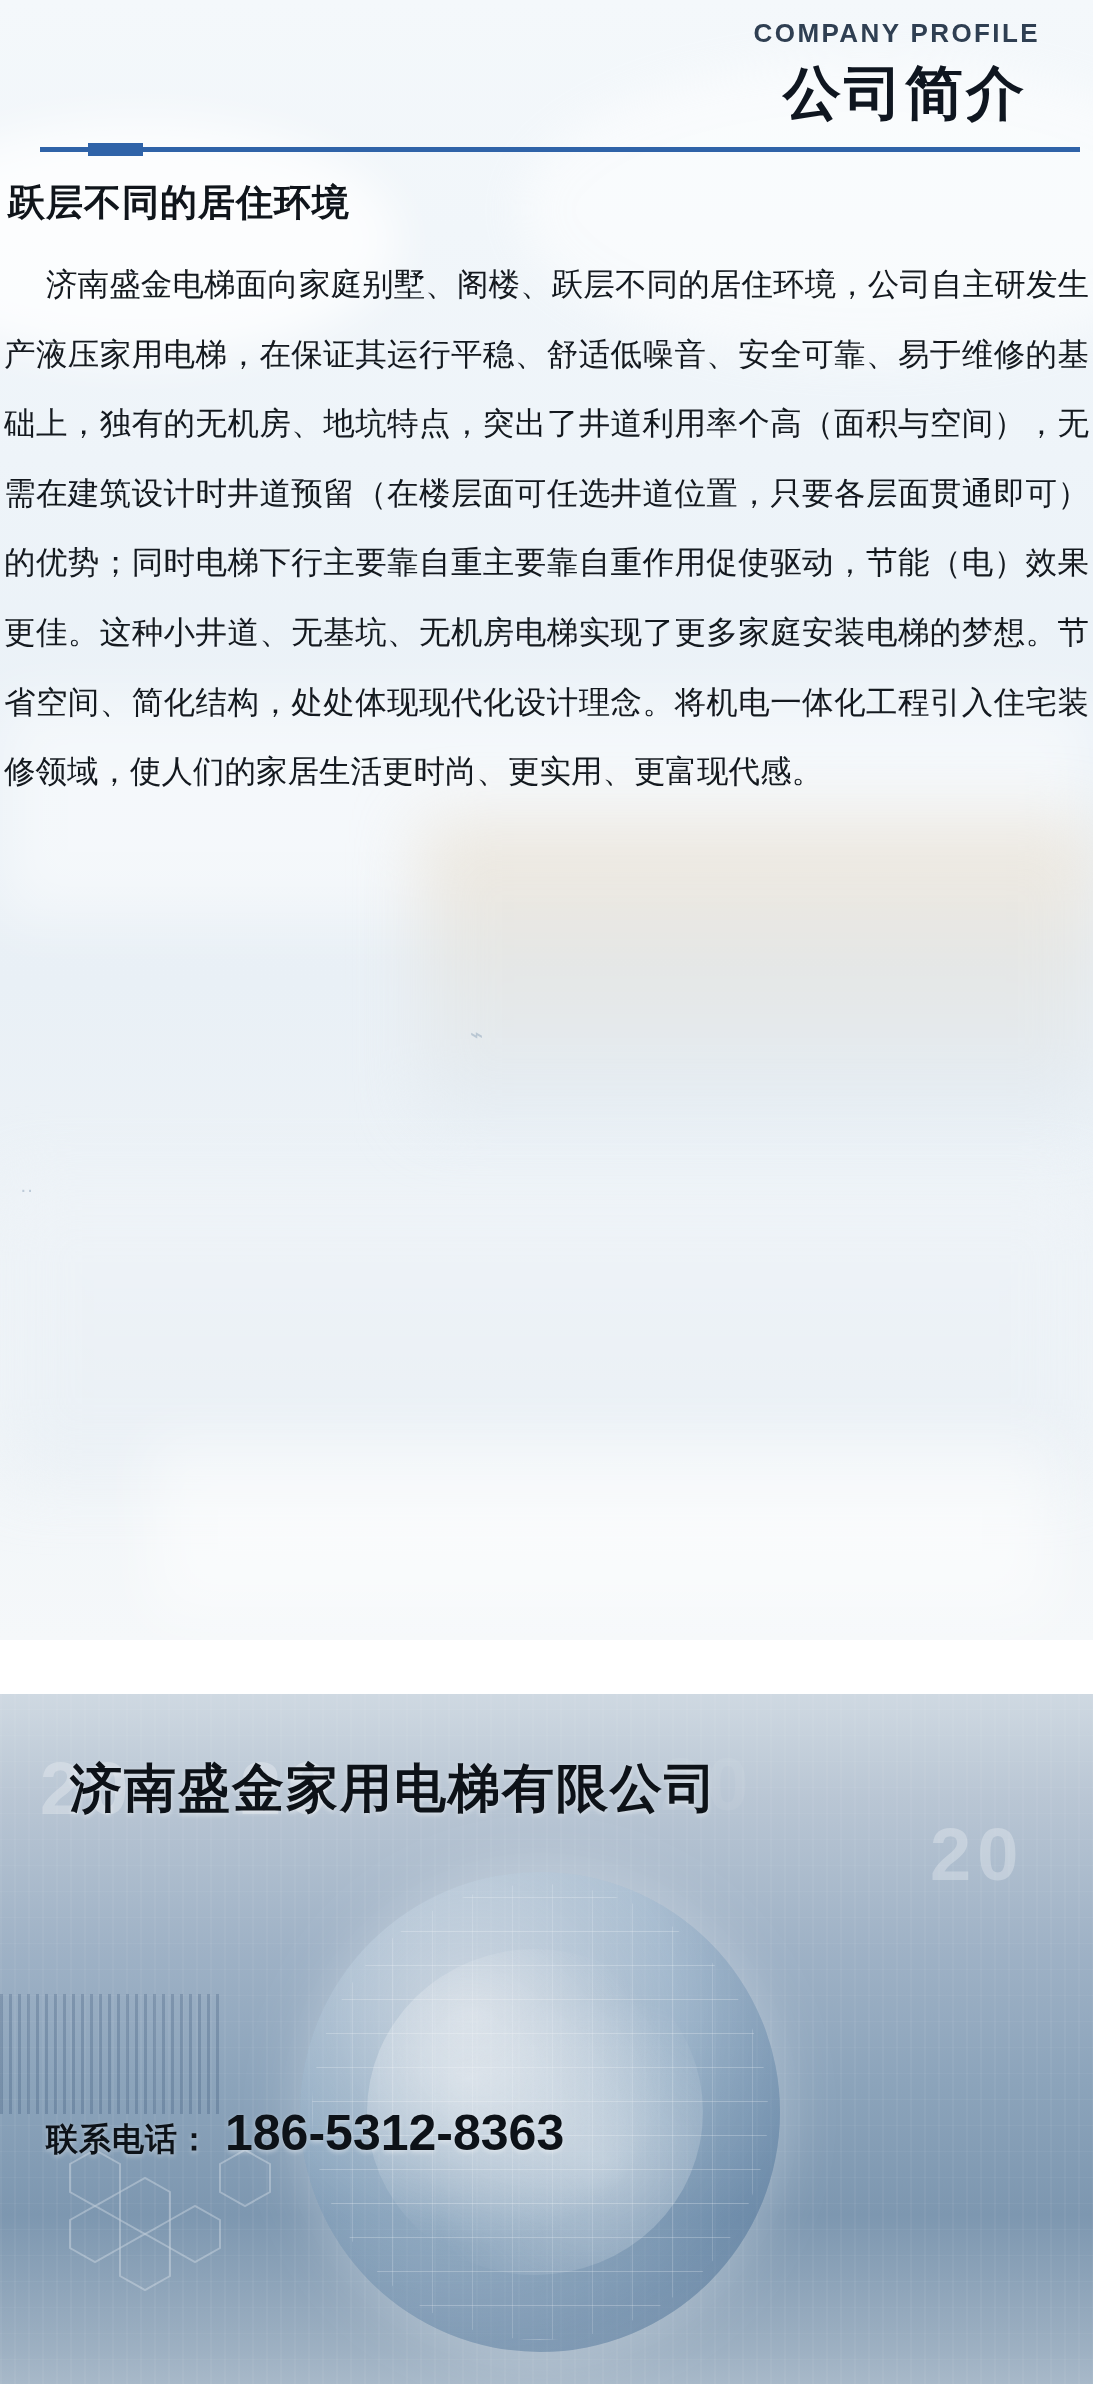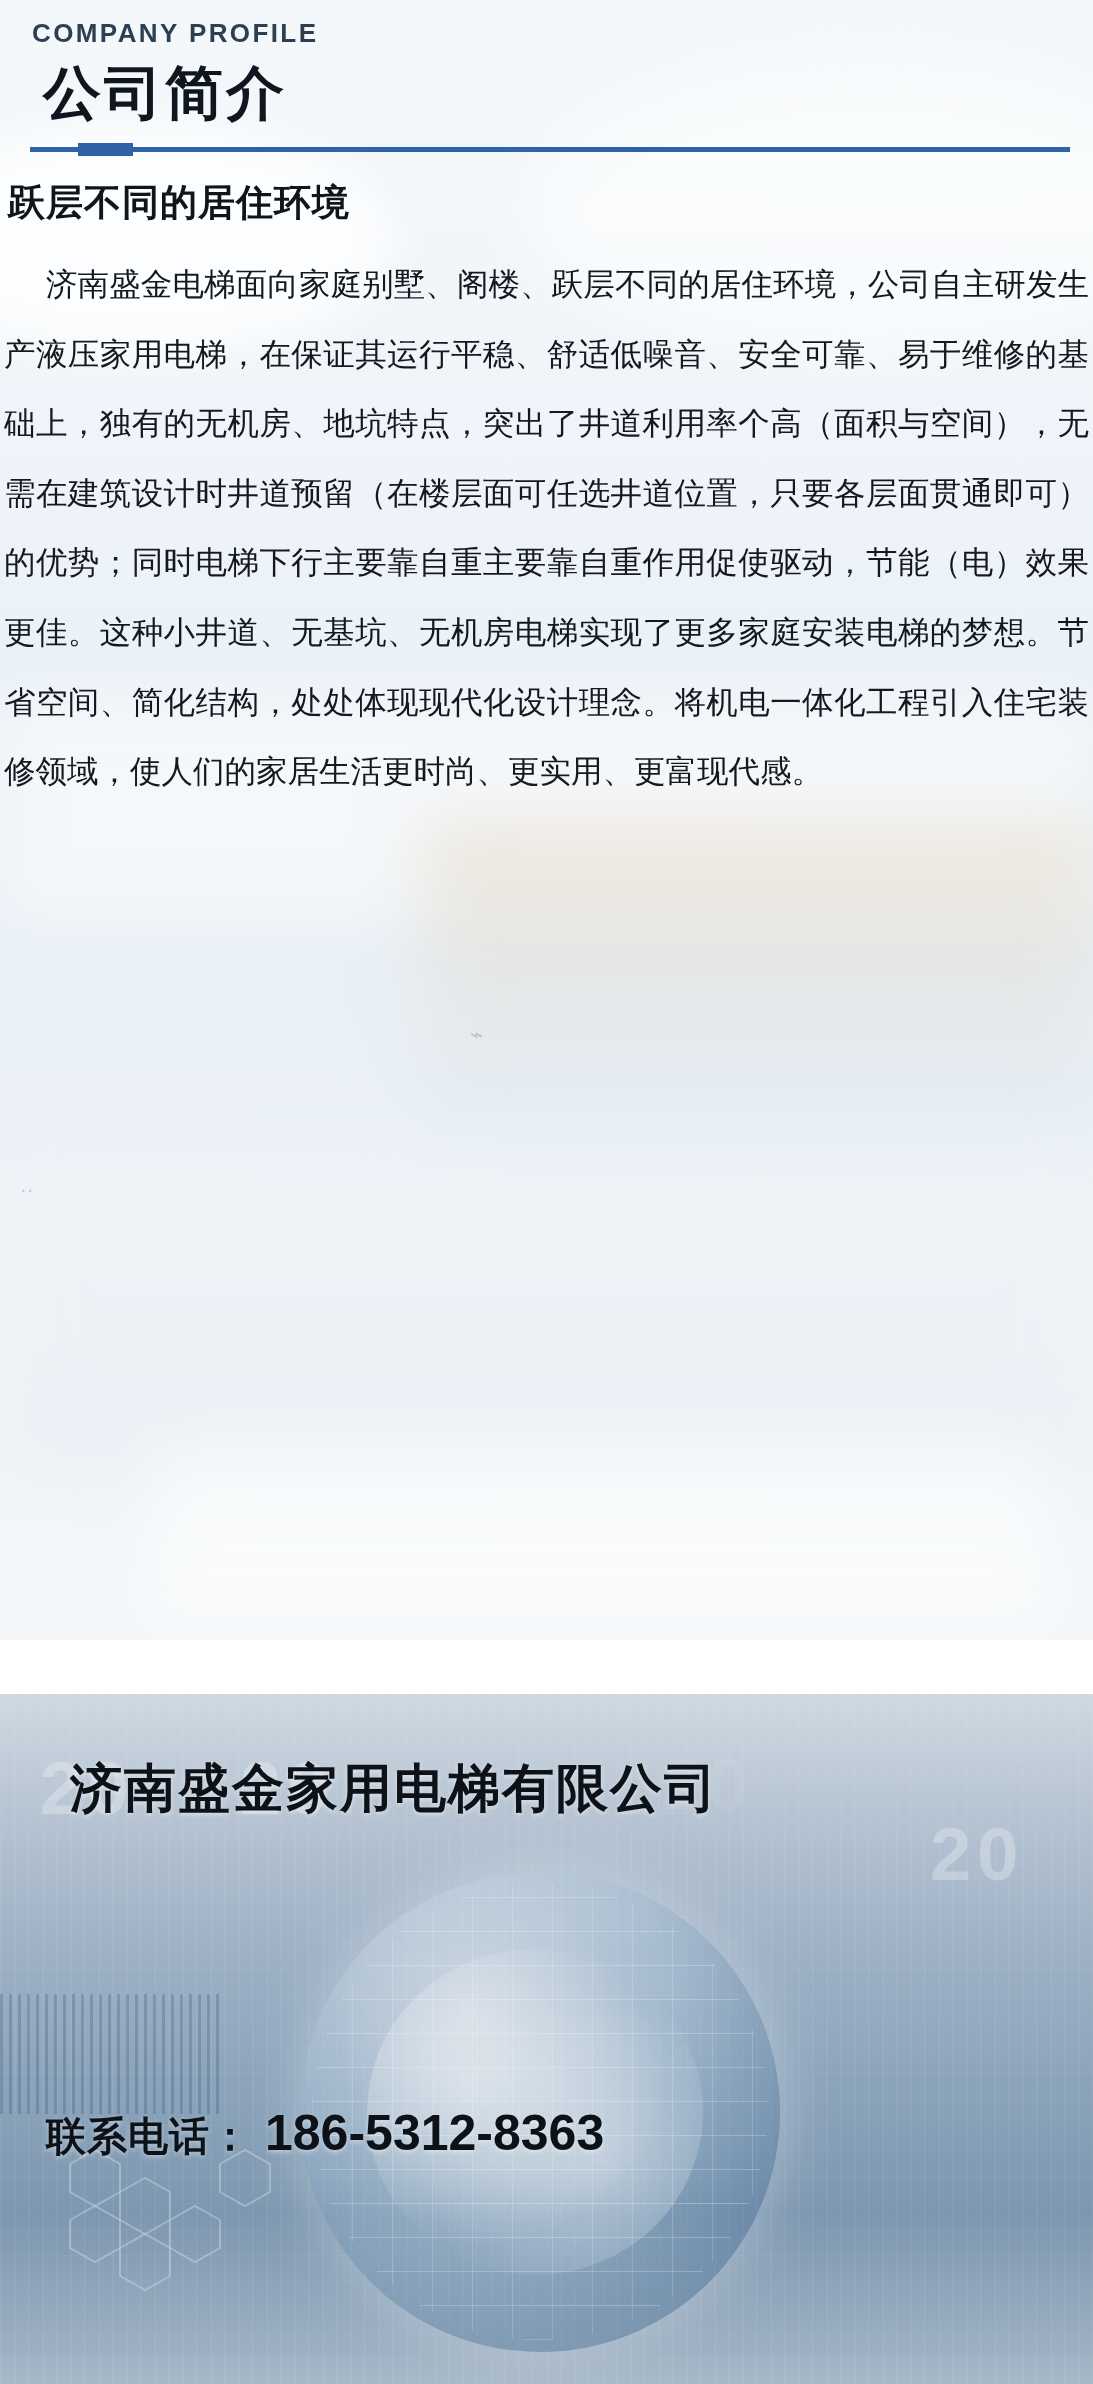--- a/index.html
+++ b/index.html
@@ -42,23 +42,24 @@
   }
   .tint {
     position: absolute;
     filter: blur(34px);
     opacity: .55;
   }
 
   
   .header {
     position: absolute;
-    left: 30px;
+    left: 40px;
     top: 18px;
     width: 1000px;
+    text-align: right;
   }
   .eyebrow {
     font-size: 26px;
     letter-spacing: 2.4px;
     font-weight: bold;
     color: #2f3f52;
     margin: 0 0 4px 2px;
   }
   .main-title {
     font-size: 58px;
@@ -209,21 +210,21 @@
   }
   .phone-row {
     position: absolute;
     left: 46px;
     top: 416px;
     display: flex;
     align-items: baseline;
     gap: 14px;
   }
   .phone-label {
-    font-size: 40px;
+    font-size: 32px;
     font-weight: bold;
     color: #0d1218;
     letter-spacing: 1px;
     text-shadow: 0 2px 5px rgba(255,255,255,0.45);
   }
   .phone-number {
     font-size: 50px;
     font-weight: bold;
     color: #0d1218;
     letter-spacing: 0px;

